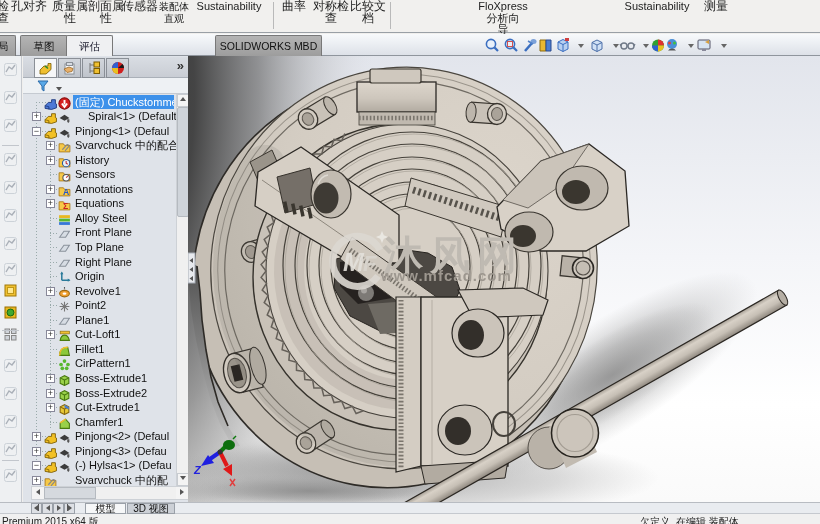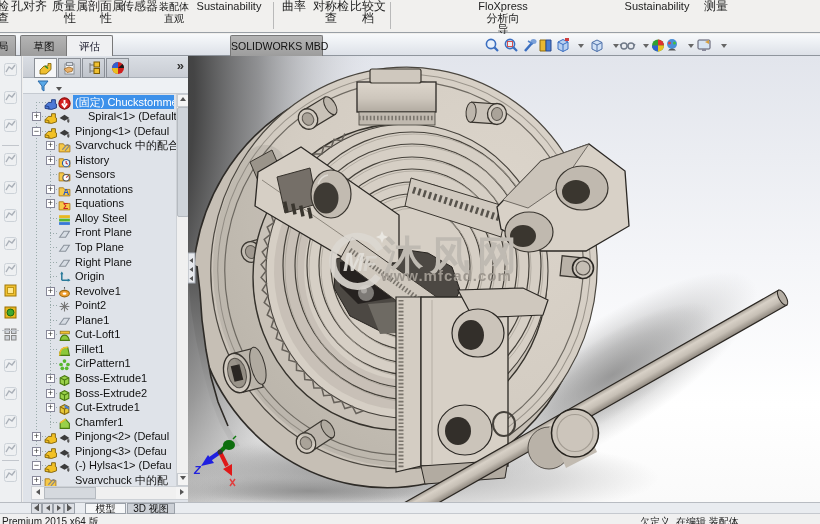--- a/index.html
+++ b/index.html
@@ -58,21 +58,21 @@
     <div class="rlab" style="left:503px;font-size:11px">FloXpress<br>分析向<br>导</div>
     <div class="rlab" style="left:657px;font-size:11px">Sustainability</div>
     <div class="rlab" style="left:716px;font-size:12px">测量</div>
     <div class="rsep" style="left:273px"></div>
     <div class="rsep" style="left:390px"></div>
   </div>
 <div id="tabstrip">
     <div class="tab" style="left:-10px;width:26px">局</div>
     <div class="tab" style="left:20px;width:48px">草图</div>
     <div class="tab act" style="left:66px;width:47px">评估</div>
-    <div class="tab" style="left:230px;width:93px">SOLIDWORKS MBD</div>
+    <div class="tab" style="left:215px;width:107px">SOLIDWORKS MBD</div>
     <svg class="hic" style="left:484px" width="17" height="17" viewBox="0 0 17 17">
       <circle cx="7" cy="7" r="4.6" fill="#e8f0fa" stroke="#3a6ec0" stroke-width="1.6"></circle>
       <line x1="10.4" y1="10.4" x2="14" y2="14" stroke="#3a6ec0" stroke-width="2.2"></line>
     </svg>
     <svg class="hic" style="left:503px" width="17" height="17" viewBox="0 0 17 17">
       <circle cx="7" cy="7" r="4.6" fill="#e8f0fa" stroke="#3a6ec0" stroke-width="1.6"></circle>
       <line x1="10.4" y1="10.4" x2="14" y2="14" stroke="#3a6ec0" stroke-width="2.2"></line>
       <rect x="4.5" y="4.5" width="5" height="5" fill="none" stroke="#d05050" stroke-width="1"></rect>
     </svg>
     <svg class="hic" style="left:522px" width="17" height="17" viewBox="0 0 17 17">

